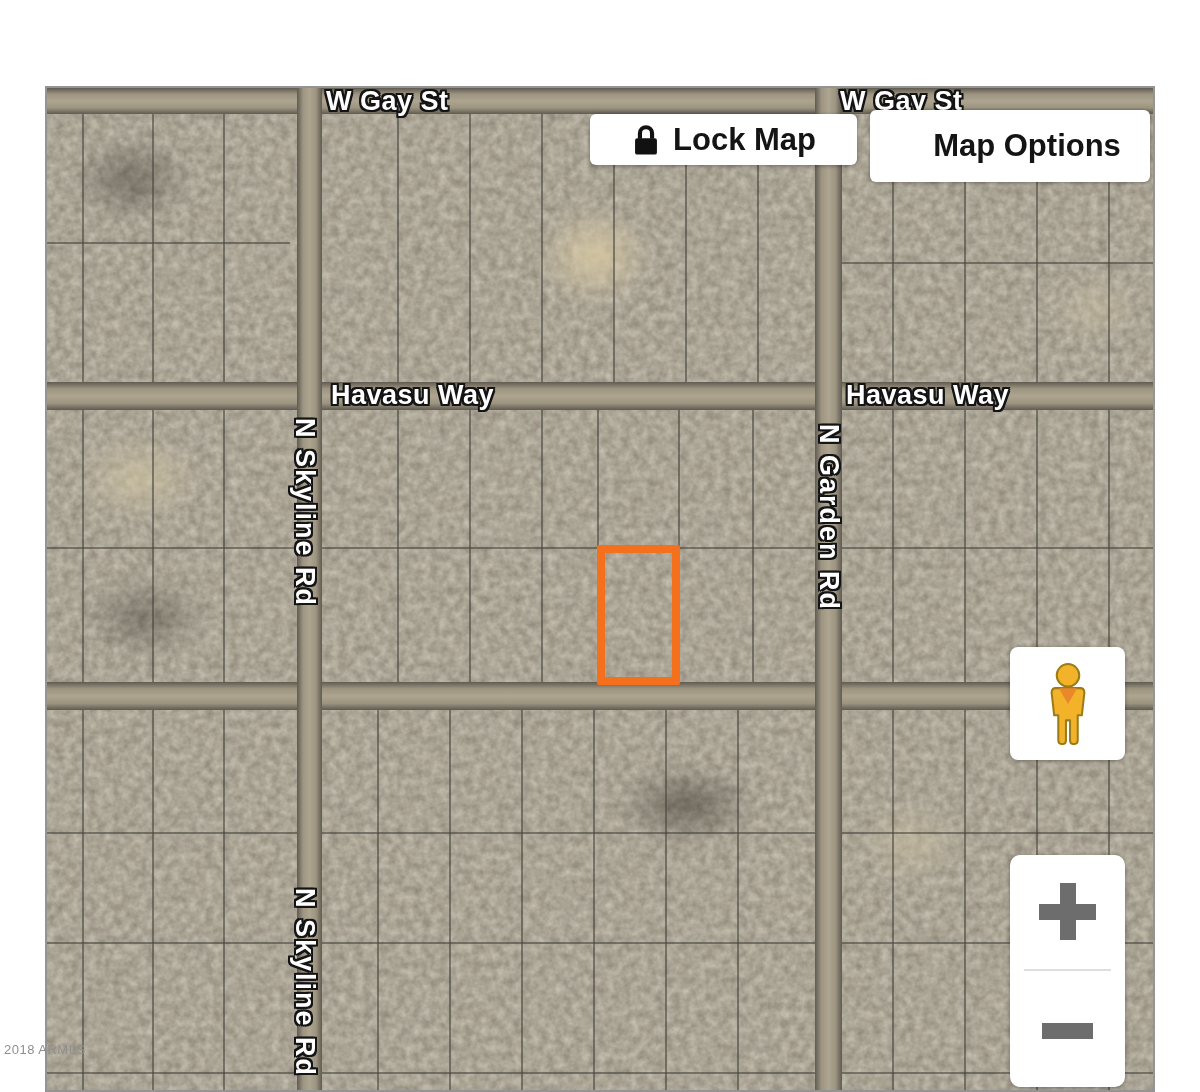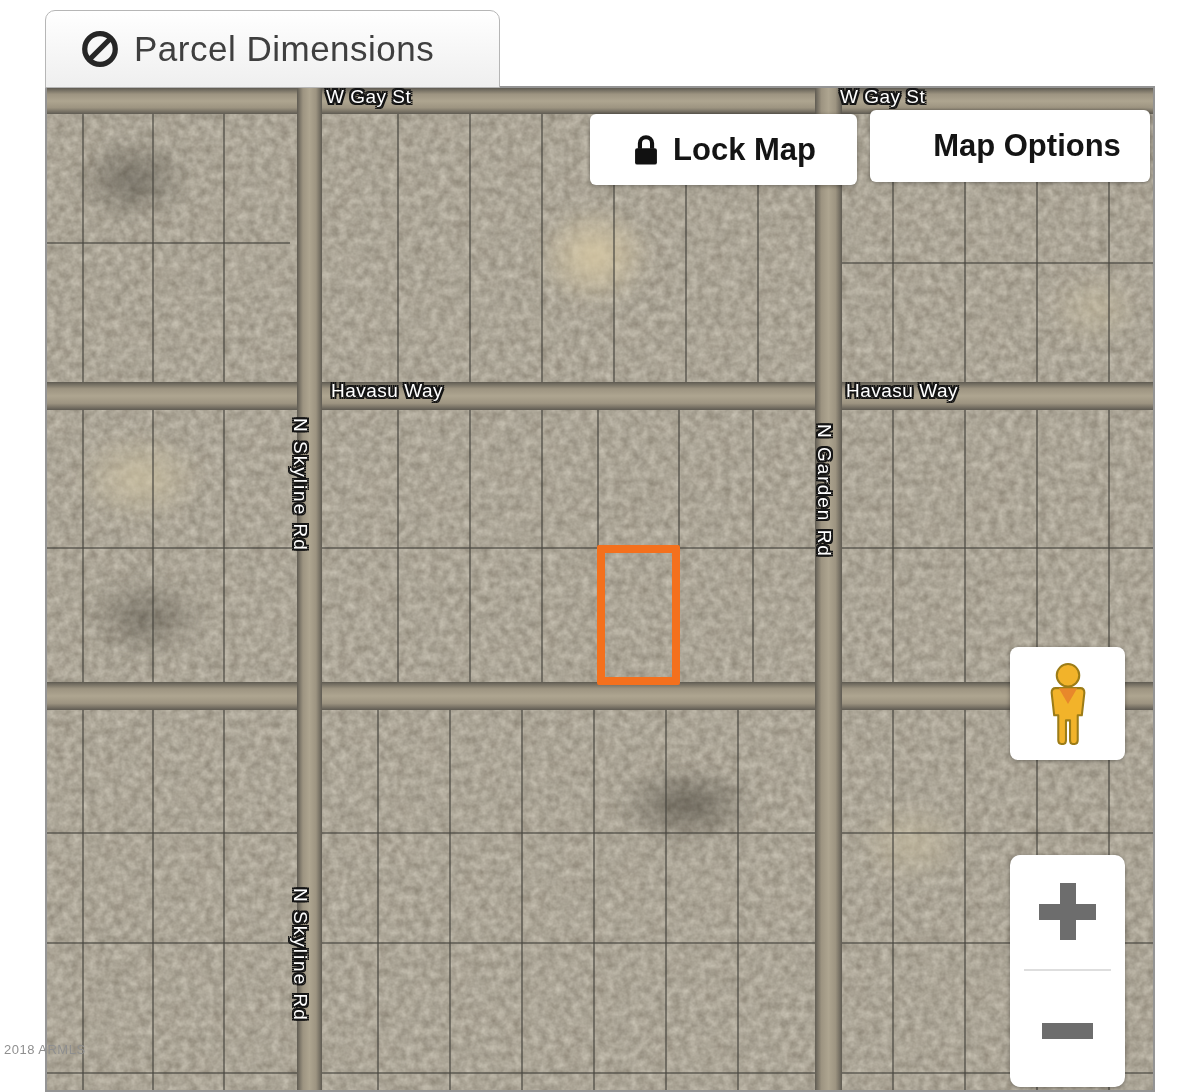--- a/index.html
+++ b/index.html
@@ -39,21 +39,21 @@
     background:linear-gradient(to bottom,#5f5b52,#9d9481 24%,#aea590 50%,#9d9481 76%,#5f5b52);}
   .road-v{position:absolute; top:0; bottom:0; z-index:3;
     background:linear-gradient(to right,#5f5b52,#9d9481 24%,#aea590 50%,#9d9481 76%,#5f5b52);}
   .road-gay{top:0; height:26px;}
   .road-havasu{top:294px; height:28px;}
   .road-mid{top:594px; height:28px;}
   .road-skyline{left:250px; width:25px;}
   .road-garden{left:768px; width:27px;}
 
   .street-label{
-    position:absolute; z-index:4; color:#ffffff; font-weight:normal; font-size:19px; letter-spacing:.5px;
+    position:absolute; z-index:4; color:#ffffff; font-weight:bold; font-size:27px; letter-spacing:.5px;
     text-shadow:-2px -2px 0 #141414, 2px -2px 0 #141414, -2px 2px 0 #141414, 2px 2px 0 #141414,
                 -2px 0 0 #141414, 2px 0 0 #141414, 0 -2px 0 #141414, 0 2px 0 #141414;
     white-space:nowrap;
   }
   .lbl-v{writing-mode:vertical-rl; letter-spacing:2px;}
   .lbl-gay1{left:279px; top:-2px;}
   .lbl-gay2{left:793px; top:-2px;}
   .lbl-hav1{left:284px; top:292px;}
   .lbl-hav2{left:799px; top:292px;}
   .lbl-sky1{left:242px; top:330px;}
@@ -65,21 +65,21 @@
     border:8px solid #F4701D; border-radius:2px; box-sizing:border-box; z-index:5;
   }
 
   
   .map-btn{
     position:absolute; z-index:6; background:#ffffff; border:none; border-radius:6px;
     display:flex; align-items:center; justify-content:center; gap:12px;
     font-family:"Liberation Sans", sans-serif; font-weight:bold; font-size:31px; color:#141414;
     box-shadow:0 1px 4px rgba(0,0,0,.35); cursor:pointer;
   }
-  .btn-lock{left:543px; top:26px; width:267px; height:71px;}
+  .btn-lock{left:543px; top:26px; width:267px; height:51px;}
   .btn-options{left:823px; top:22px; width:280px; height:72px;padding-left:40px;}
 
   
   .pegman-box{
     position:absolute; left:963px; top:559px; width:115px; height:113px; z-index:6;
     background:#ffffff; border-radius:8px; box-shadow:0 1px 4px rgba(0,0,0,.35);
     display:flex; align-items:center; justify-content:center; cursor:grab;
   }
   .zoom-box{
     position:absolute; left:963px; top:767px; width:115px; height:232px; z-index:6;
@@ -93,29 +93,20 @@
   .plus-icon .bar-v{position:absolute; top:0;  height:57px; left:21px; width:16px; background:#6d6d6d;}
   .minus-icon{position:absolute; left:32px; top:50px; width:51px; height:16px; background:#6d6d6d; display:block;}
 
   .watermark{position:absolute; left:4px; top:1042px; z-index:11; font-size:13px; color:#8f8f8f; letter-spacing:.5px;}
 </style>
 </head>
 <body>
 
 <div class="stage">
 
-  <div class="parcel-tab">
-    <span style="display:flex;">
-      <svg width="40" height="40" viewBox="0 0 38 38">
-        <circle cx="19" cy="19" r="14.5" fill="none" stroke="#262626" stroke-width="5"></circle>
-        <line x1="9.5" y1="28.5" x2="28.5" y2="9.5" stroke="#262626" stroke-width="5"></line>
-      </svg>
-    </span>
-    <span class="tab-label">Parcel Dimensions</span>
-  </div>
 
   <div class="map">
 
     <svg class="terrain" width="1110" height="1006" preserveAspectRatio="none">
       <defs>
         <filter id="noiseD" x="0" y="0" width="100%" height="100%">
           <feTurbulence type="fractalNoise" baseFrequency="0.035" numOctaves="4" seed="4" stitchTiles="stitch"></feTurbulence>
           <feColorMatrix type="matrix" values="0 0 0 0 0.27  0 0 0 0 0.25  0 0 0 0 0.20  0 0 0 0.55 0"></feColorMatrix>
         </filter>
         <filter id="noiseL" x="0" y="0" width="100%" height="100%">

